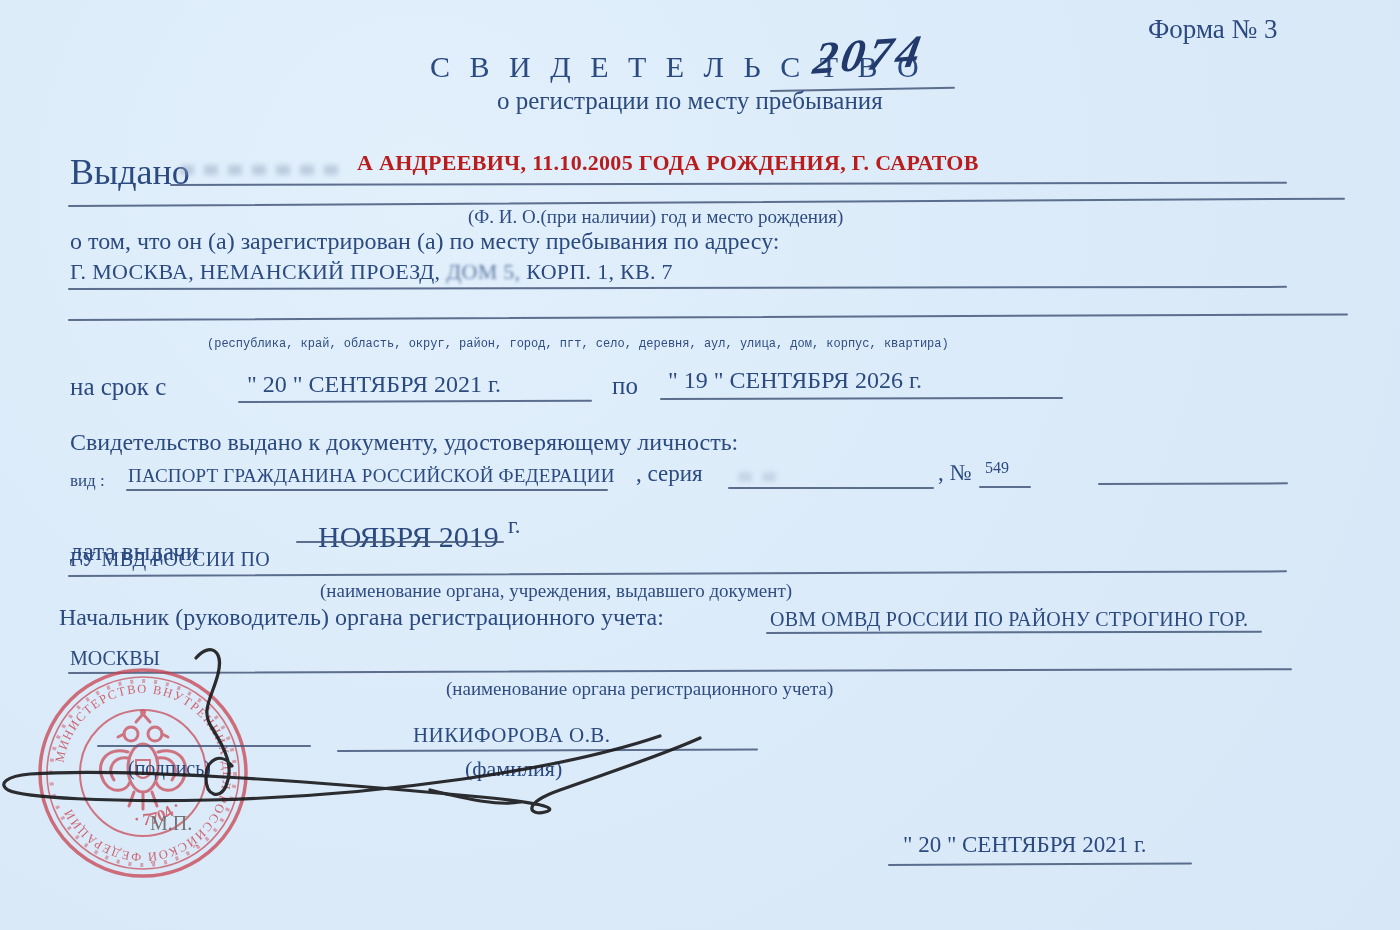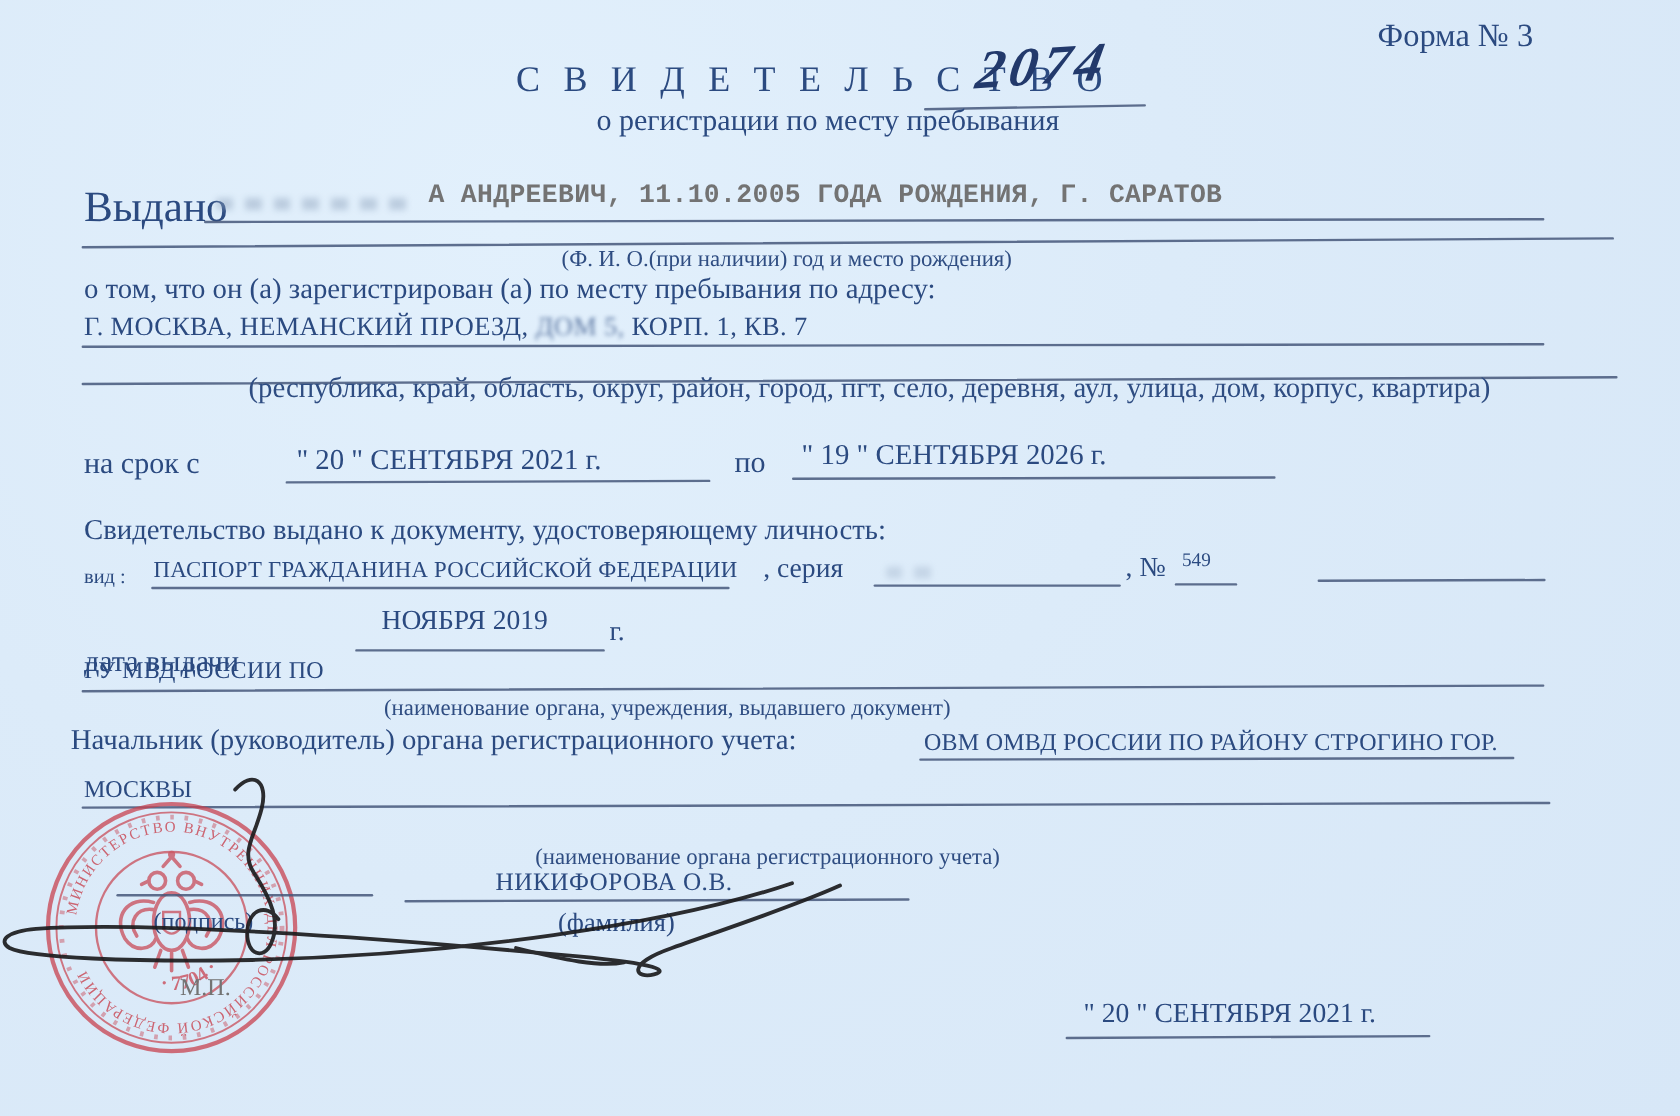--- a/index.html
+++ b/index.html
@@ -6,21 +6,21 @@
   body{
     width:1400px;height:930px;
     background:radial-gradient(circle at 30% 20%, #e2f0fc 0%, #dcebf9 45%, #d7e7f7 100%);
     font-family:"Liberation Serif","DejaVu Serif",serif;
     color:#2b4a80;
     position:relative;
     overflow:hidden;
   }
   .abs{position:absolute;}
   .ink{color:#2b4a80;}
-  .ink-dark{color:#737373;font-family:Liberation Mono, monospace;}
+  .ink-dark{color:#b91c1c;}
   .rule{
     position:absolute;height:2px;background:#45577a;border-radius:2px;opacity:.85;
     transform-origin:left center;
   }
   .caption{font-size:19px;color:#2f4d82;}
   .redact{
     position:absolute;
     background:repeating-linear-gradient(90deg,#8fa3bd 0 14px,transparent 14px 24px);
     filter:blur(2.5px);opacity:.45;height:10px;border-radius:3px;
   }
@@ -58,21 +58,21 @@
 <div class="abs ink" style="left:70px;top:228px;font-size:24px;">о том, что он (а) зарегистрирован (а) по месту пребывания по адресу:</div>
 
 <div class="abs ink" style="left:70px;top:259px;font-size:22px;letter-spacing:.3px;">
   <span>Г. МОСКВА, НЕМАНСКИЙ ПРОЕЗД,</span>
   <span class="blurred-text">ДОМ 5,</span>
   <span>КОРП. 1, КВ. 7</span>
 </div>
 <div class="rule" style="left:68px;top:288px;width:1219px;transform:rotate(-0.1deg);"></div>
 <div class="rule" style="left:68px;top:319px;width:1280px;transform:rotate(-0.25deg);"></div>
 
-<div class="abs caption" style="left:207px;top:311px;font-size:24px;">(республика, край, область, округ, район, город, пгт, село, деревня, аул, улица, дом, корпус, квартира)</div>
+<div class="abs caption" style="left:207px;top:337px;font-size:12px;font-family:Liberation Mono, monospace;">(республика, край, область, округ, район, город, пгт, село, деревня, аул, улица, дом, корпус, квартира)</div>
 
 <div class="abs ink" style="left:70px;top:373px;font-size:25px;">на срок с</div>
 
 <div class="abs ink" style="left:247px;top:371px;font-size:24px;">" 20  " СЕНТЯБРЯ   2021   г.</div>
 <div class="rule" style="left:238px;top:401px;width:354px;transform:rotate(-0.2deg);"></div>
 
 <div class="abs ink" style="left:612px;top:372px;font-size:25px;">по</div>
 
 <div class="abs ink" style="left:668px;top:367px;font-size:24px;">" 19  " СЕНТЯБРЯ    2026  г.</div>
 <div class="rule" style="left:660px;top:398px;width:403px;transform:rotate(-0.15deg);"></div>
@@ -86,37 +86,37 @@
 <div class="abs ink" style="left:636px;top:461px;font-size:23px;">, серия</div>
 <div class="redact" style="left:738px;top:472px;width:42px;opacity:.3;"></div>
 <div class="rule" style="left:728px;top:487px;width:206px;"></div>
 
 <div class="abs ink" style="left:938px;top:460px;font-size:23px;">, №</div>
 <div class="abs ink" style="left:985px;top:459px;font-size:16px;">549</div>
 <div class="rule" style="left:979px;top:486px;width:52px;"></div>
 <div class="rule" style="left:1098px;top:483px;width:190px;transform:rotate(-0.2deg);"></div>
 
 <div class="abs ink" style="left:70px;top:513px;font-size:25px;margin-top:25px;">дата выдачи</div>
-<div class="abs ink" style="left:318px;top:504px;font-size:23px;">НОЯБРЯ    2019</div>
+<div class="abs ink" style="left:318px;top:520px;font-size:30px;">НОЯБРЯ    2019</div>
 <div class="rule" style="left:296px;top:541px;width:208px;"></div>
 <div class="abs ink" style="left:508px;top:513px;font-size:23px;">г.</div>
 
 <div class="abs ink" style="left:70px;top:548px;font-size:20px;letter-spacing:.3px;">ГУ МВД РОССИИ ПО</div>
 <div class="rule" style="left:68px;top:575px;width:1219px;transform:rotate(-0.22deg);"></div>
 
 <div class="abs caption" style="left:276px;top:580px;margin-left:44px;">(наименование органа, учреждения, выдавшего документ)</div>
 
 <div class="abs ink" style="left:59px;top:604px;font-size:24px;">Начальник (руководитель) органа регистрационного учета:</div>
 <div class="abs ink" style="left:770px;top:608px;font-size:20px;letter-spacing:.2px;">ОВМ ОМВД РОССИИ ПО РАЙОНУ СТРОГИНО ГОР.</div>
 <div class="rule" style="left:766px;top:632px;width:496px;transform:rotate(-0.15deg);"></div>
 
 <div class="abs ink" style="left:70px;top:647px;font-size:20px;z-index:3;">МОСКВЫ</div>
 <div class="rule" style="left:68px;top:672px;width:1224px;transform:rotate(-0.18deg);"></div>
 
-<div class="abs caption" style="left:446px;top:704px;">(наименование органа регистрационного учета)</div>
+<div class="abs caption" style="left:446px;top:678px;">(наименование органа регистрационного учета)</div>
 
 <svg class="abs stamp-svg" style="left:30px;top:660px;z-index:2;" width="226" height="226" viewBox="0 0 226 226">
   <defs>
     <path id="ringPathTop" d="M 113,113 m -80,0 a 80,80 0 1,1 160,0 a 80,80 0 1,1 -160,0"></path>
     <path id="ringPathBottom" d="M 113,113 m -52,0 a 52,52 0 1,0 104,0 a 52,52 0 1,0 -104,0"></path>
   </defs>
   <circle cx="113" cy="113" r="103" fill="none" stroke="#c8424f" stroke-width="3.5" opacity=".85"></circle>
   <circle cx="113" cy="113" r="96" fill="none" stroke="#c8424f" stroke-width="1.6" opacity=".8"></circle>
   <circle cx="113" cy="113" r="92" fill="none" stroke="#c8424f" stroke-width="4" opacity=".5" stroke-dasharray="3 9"></circle>
   <circle cx="113" cy="113" r="63" fill="none" stroke="#c8424f" stroke-width="2" opacity=".8"></circle>

